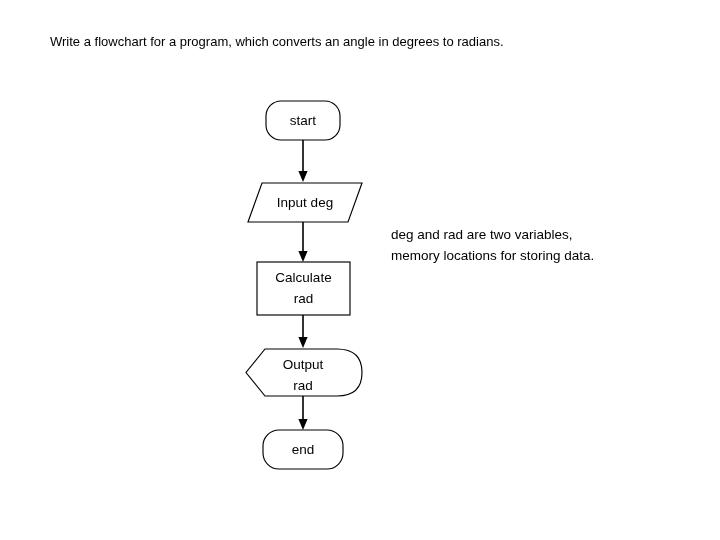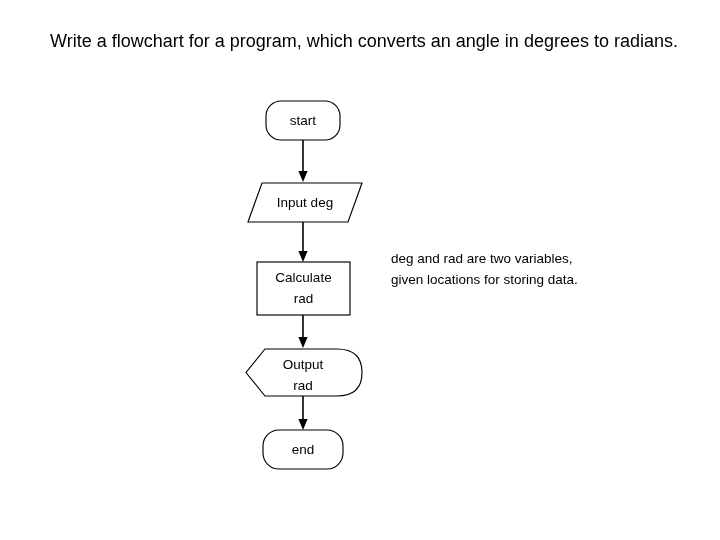--- a/index.html
+++ b/index.html
@@ -17,35 +17,34 @@
   }
   #stage {
     position: relative;
     width: 720px;
     height: 540px;
   }
   .prompt-title {
     position: absolute;
     left: 50px;
     top: 33px;
-    font-size: 18px;
+    font-size: 13px;
     line-height: 17px;
     color: #000000;
     white-space: nowrap;
     font-weight: 400;
   }
   .note-block {
     position: absolute;
     left: 391px;
     top: 225px;
     width: 300px;
     font-size: 13.5px;
     line-height: 20.5px;
     color: #000000;
-    margin-top: 24px;
   }
   .note-line {
     display: block;
     white-space: nowrap;
   }
   #flow-svg {
     position: absolute;
     left: 0;
     top: 0;
     width: 720px;
@@ -127,16 +126,16 @@
 
     <g>
       <rect class="node-shape" x="263" y="430" width="80" height="39" rx="16" ry="16"></rect>
       <text class="node-label" x="303" y="450.5">end</text>
     </g>
 
   </svg>
 
   <div class="note-block">
     <span class="note-line">deg and rad are two variables,</span>
-    <span class="note-line">given locations for storing data.</span>
+    <span class="note-line">memory locations for storing data.</span>
   </div>
 
 </div>
 
 </body></html>

